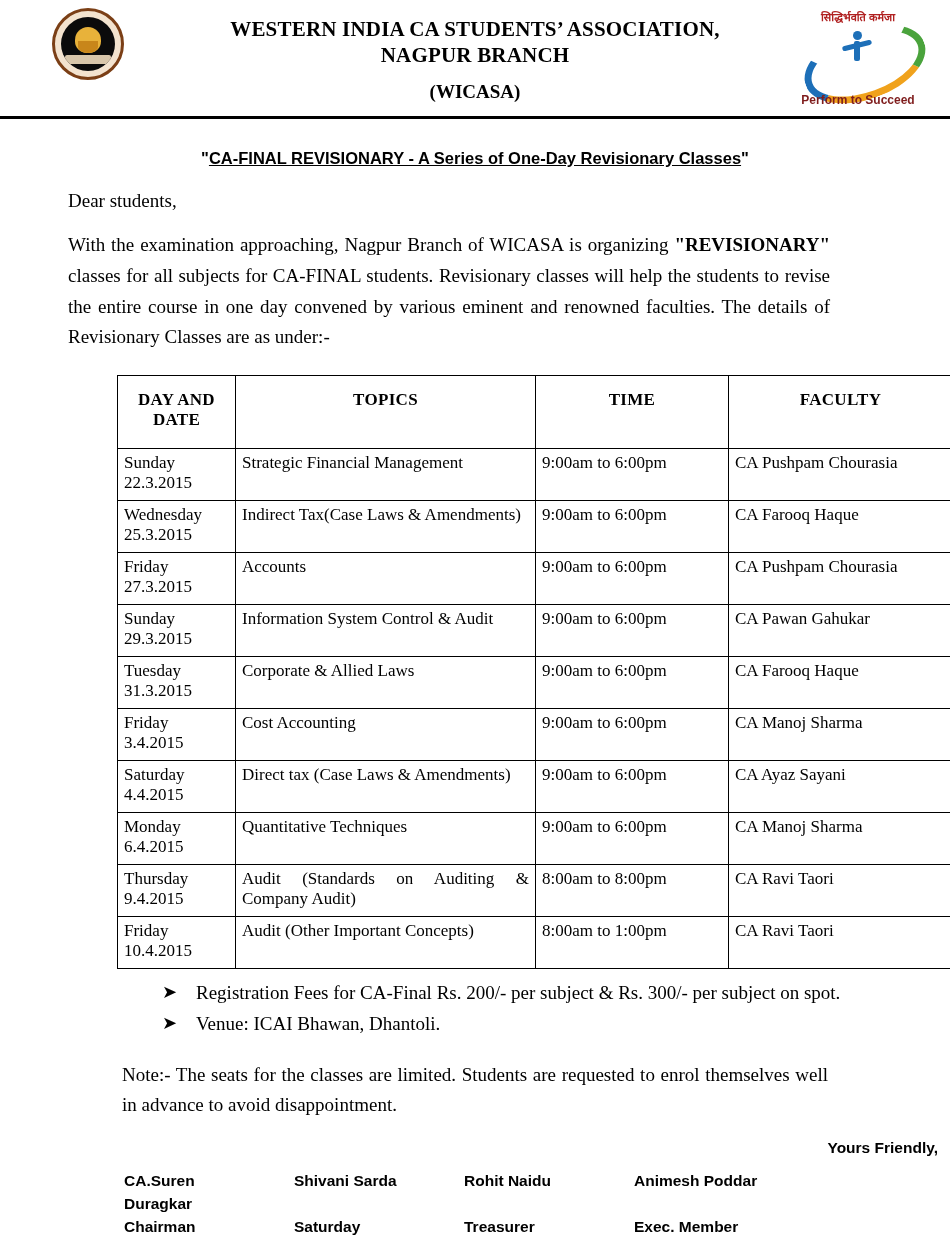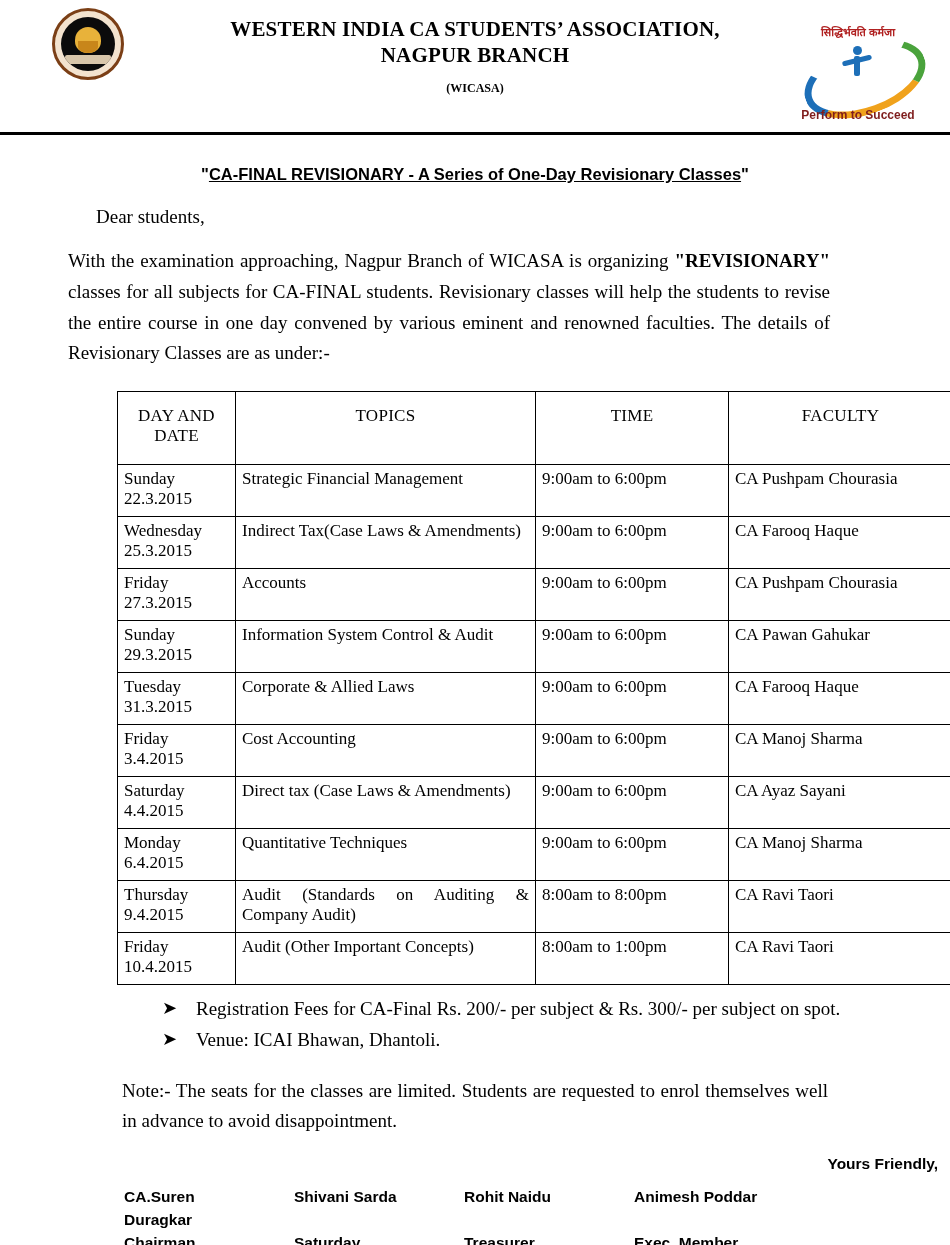--- a/index.html
+++ b/index.html
@@ -12,40 +12,40 @@
     height: 1245px;
     font-family: "Liberation Serif", serif;
     color: #000000;
     position: relative;
     overflow: hidden;
   }
 
   
   .letterhead {
     position: relative;
-    height: 132px;
+    height: 116px;
     box-sizing: border-box;
   }
   .letterhead-rule {
     border-bottom: 3px solid #000;
     margin: 0 0 0 0;
   }
   .header-title {
     text-align: center;
     font-family: "Liberation Serif", serif;
     font-weight: bold;
     font-size: 21px;
     line-height: 1.25;
     padding-top: 16px;
     letter-spacing: 0.2px;
   }
   .header-sub {
     text-align: center;
     font-weight: bold;
-    font-size: 12px;
+    font-size: 19px;
     padding-top: 12px;
   }
 
   
   .logo-left {
     position: absolute;
     left: 52px;
     top: 8px;
     width: 72px;
     height: 72px;
@@ -92,21 +92,21 @@
     width: 46px;
     height: 9px;
     background: #d8c6aa;
     border-radius: 2px;
   }
 
   
   .logo-right {
     position: absolute;
     right: 22px;
-    top: 22px;
+    top: 7px;
     width: 140px;
     height: 104px;
   }
   .logo-right .hindi {
     position: absolute;
     top: 2px;
     left: 0;
     width: 140px;
     text-align: center;
     font-size: 11px;
@@ -177,21 +177,21 @@
     font-family: "Liberation Sans", sans-serif;
     font-weight: bold;
     font-size: 16.5px;
     margin-top: 30px;
   }
   .doc-title .u {
     text-decoration: underline;
   }
   .salutation {
     font-size: 19px;
-    margin: 22px 0 0 84px;
+    margin: 22px 0 0 56px;
   }
   .para {
     font-size: 19px;
     line-height: 1.62;
     text-align: justify;
     margin: 18px 108px 0 56px;
   }
   .para b { font-weight: bold; }
 
   
@@ -203,21 +203,21 @@
   }
   table.schedule td, table.schedule th {
     border: 1px solid #000;
     font-size: 17px;
     vertical-align: top;
     padding: 4px 6px 7px 6px;
     font-family: "Liberation Serif", serif;
   }
   table.schedule th {
     text-align: center;
-    font-weight: normal;
+    font-weight: bold;
     font-size: 17px;
     padding: 14px 4px 18px 4px;
     letter-spacing: 0.3px;
   }
   .col-day { width: 118px; }
   .col-topic { width: 300px; }
   .col-time { width: 193px; }
   .col-faculty { width: 224px; }
   td.topic { text-align: justify; text-justify: inter-word; }
   .day-line2 { display: block; }

